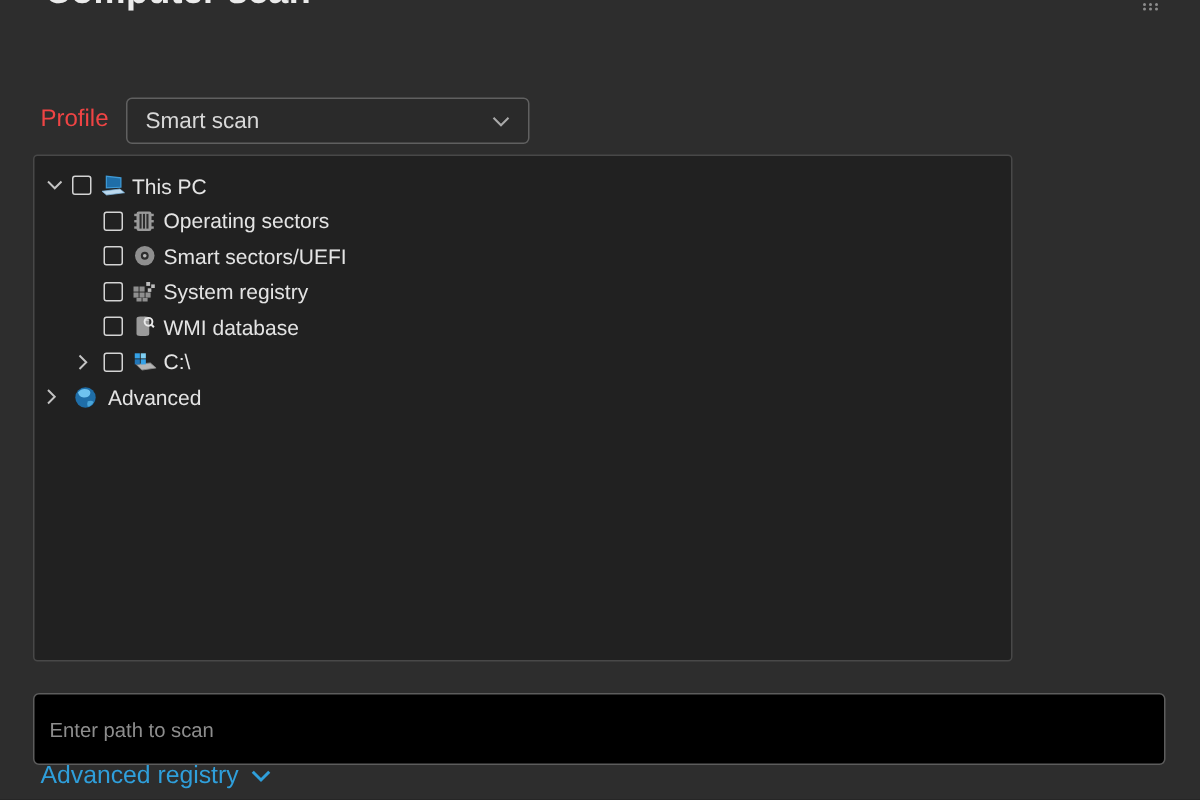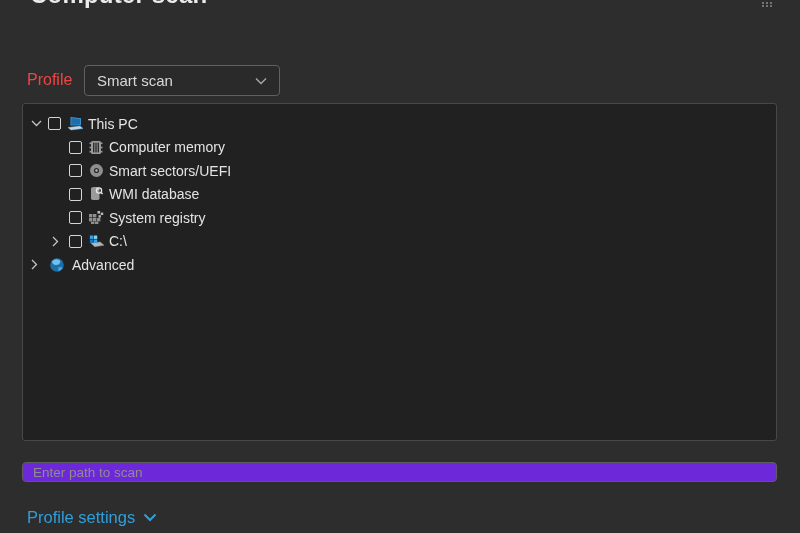--- a/index.html
+++ b/index.html
@@ -29,33 +29,33 @@
   .more-menu span:nth-child(5){ left:5px; top:8px; }
   .more-menu span:nth-child(6){ left:9px; top:8px; }
 
   
   .profile-label {
     position:absolute; left:27px; top:71px;
     font-size:16px; color:#ef4444;
   }
   .profile-select {
     position:absolute; left:84px; top:65px;
-    width:196px; height:31px;
+    width:269px; height:31px;
     border:1px solid #606060; border-radius:4px;
     background:#2a2a2a;
     display:flex; align-items:center;
     padding:0 12px; cursor:pointer;
   }
   .profile-select .value { font-size:15px; color:#d8d8d8; flex:1; }
   .profile-select .chev { color:#a8a8a8; }
 
   
   .tree-panel {
     position:absolute; left:22px; top:103px;
-    width:755px; height:338px;
+    width:653px; height:338px;
     background:#212121;
     border:1px solid #484848; border-radius:3px;
     padding-top:8px;
     overflow:hidden;
   }
   .tree-row {
     display:flex; align-items:center;
     height:23.5px; padding-left:8px; cursor:pointer;
   }
   .tree-row.child { padding-left:29px; }
@@ -70,22 +70,22 @@
   }
   .tree-icon {
     width:18px; height:16px; flex:0 0 18px;
     margin-right:4px; display:flex; align-items:center; justify-content:center;
   }
   .tree-label { font-size:14px; color:#e4e4e4; white-space:nowrap; }
 
   
   .path-input {
     position:absolute; left:22px; top:462px;
-    width:755px; height:20px;
-    background:#6d28d9;
+    width:755px; height:48px;
+    background:#000000;
     border:1px solid #5d5d5d; border-radius:4px;
     color:#e0e0e0; font-size:13.5px;
     padding:0 10px;
     font-family:"Liberation Sans", sans-serif;
     outline:none;
   }
   .path-input::placeholder { color:#8d8d8d; }
 
   
   .advanced-link {
@@ -149,48 +149,34 @@
           <rect x="0.5" y="6.7" width="2" height="1.6" fill="#9a9a9a"></rect>
           <rect x="0.5" y="10.9" width="2" height="1.6" fill="#9a9a9a"></rect>
         <rect x="11.5" y="2.5" width="2" height="1.6" fill="#9a9a9a"></rect>
           <rect x="11.5" y="6.7" width="2" height="1.6" fill="#9a9a9a"></rect>
           <rect x="11.5" y="10.9" width="2" height="1.6" fill="#9a9a9a"></rect>
         <rect x="4" y="2.6" width="1.4" height="9.8" fill="#2d2d2d"></rect>
           <rect x="6.3" y="2.6" width="1.4" height="9.8" fill="#2d2d2d"></rect>
           <rect x="8.6" y="2.6" width="1.4" height="9.8" fill="#2d2d2d"></rect>
       </svg>
     </span>
-    <span class="tree-label">Computer memory</span>
+    <span class="tree-label">Operating sectors</span>
   </div>
 
   <div class="tree-row child">
     <span class="expander"></span>
     <span class="cbx"></span>
     <span class="tree-icon">
       <svg width="15" height="15" viewBox="0 0 15 15">
         <circle cx="7.5" cy="7.5" r="6.5" fill="#8f8f8f"></circle>
         <circle cx="7.5" cy="7.5" r="2.6" fill="#2d2d2d"></circle>
         <circle cx="7.5" cy="7.5" r="1.2" fill="#b5b5b5"></circle>
       </svg>
     </span>
     <span class="tree-label">Smart sectors/UEFI</span>
-  </div>
-
-  <div class="tree-row child">
-    <span class="expander"></span>
-    <span class="cbx"></span>
-    <span class="tree-icon">
-      <svg width="16" height="16" viewBox="0 0 16 16">
-        <path d="M3 2.5 Q3 1 5.5 1 L9 1 Q11.5 1 11.5 2.5 L11.5 12.5 Q11.5 14 9 14 L5.5 14 Q3 14 3 12.5 Z" fill="#9a9a9a"></path>
-        <path d="M8.5 1 L11.5 4 L8.5 4 Z" fill="#c9c9c9"></path>
-        <circle cx="11" cy="4.5" r="2.6" fill="none" stroke="#e8e8e8" stroke-width="1.3"></circle>
-        <line x1="13" y1="6.5" x2="14.6" y2="8.1" stroke="#e8e8e8" stroke-width="1.4"></line>
-      </svg>
-    </span>
-    <span class="tree-label">WMI database</span>
   </div>
 
   <div class="tree-row child">
     <span class="expander"></span>
     <span class="cbx"></span>
     <span class="tree-icon">
       <svg width="16" height="15" viewBox="0 0 16 15">
         <g fill="#8f8f8f">
           <rect x="1" y="4" width="3.4" height="3.4"></rect>
             <rect x="5" y="4" width="3.4" height="3.4"></rect>
@@ -204,20 +190,34 @@
           <rect x="9.5" y="1" width="2.6" height="2.6"></rect>
             <rect x="12.8" y="2.6" width="2.4" height="2.4"></rect>
           <rect x="10.5" y="5.2" width="2.4" height="2.4"></rect>
         </g>
       </svg>
     </span>
     <span class="tree-label">System registry</span>
   </div>
 
   <div class="tree-row child">
+    <span class="expander"></span>
+    <span class="cbx"></span>
+    <span class="tree-icon">
+      <svg width="16" height="16" viewBox="0 0 16 16">
+        <path d="M3 2.5 Q3 1 5.5 1 L9 1 Q11.5 1 11.5 2.5 L11.5 12.5 Q11.5 14 9 14 L5.5 14 Q3 14 3 12.5 Z" fill="#9a9a9a"></path>
+        <path d="M8.5 1 L11.5 4 L8.5 4 Z" fill="#c9c9c9"></path>
+        <circle cx="11" cy="4.5" r="2.6" fill="none" stroke="#e8e8e8" stroke-width="1.3"></circle>
+        <line x1="13" y1="6.5" x2="14.6" y2="8.1" stroke="#e8e8e8" stroke-width="1.4"></line>
+      </svg>
+    </span>
+    <span class="tree-label">WMI database</span>
+  </div>
+
+  <div class="tree-row child">
     <span class="expander">
       <svg width="7" height="11" viewBox="0 0 7 11">
           <polyline points="1,1 5.5,5.5 1,10" fill="none" stroke="#c4c4c4" stroke-width="1.3"></polyline>
         </svg>
     </span>
     <span class="cbx"></span>
     <span class="tree-icon">
       <svg width="19" height="15" viewBox="0 0 19 15">
         <path d="M4 9 L14 8 L18 11.5 L8 13 Z" fill="#b5b5b5"></path>
         <path d="M4 9 L14 8 L18 11.5 L8 13 Z" fill="none" stroke="#8a8a8a" stroke-width="0.6"></path>
@@ -246,19 +246,19 @@
       </svg>
     </span>
     <span class="tree-label">Advanced</span>
   </div>
 
 </div>
 
 <input class="path-input" type="text" placeholder="Enter path to scan" style="">
 
 <div class="advanced-link">
-  <span>Profile settings</span>
+  <span>Advanced registry</span>
   <span>
     <svg width="14" height="9" viewBox="0 0 14 9">
         <polyline points="1.5,1.5 7,7 12.5,1.5" fill="none" stroke="#2f9fdb" stroke-width="2"></polyline>
       </svg>
   </span>
 </div>
 
 </body></html>

